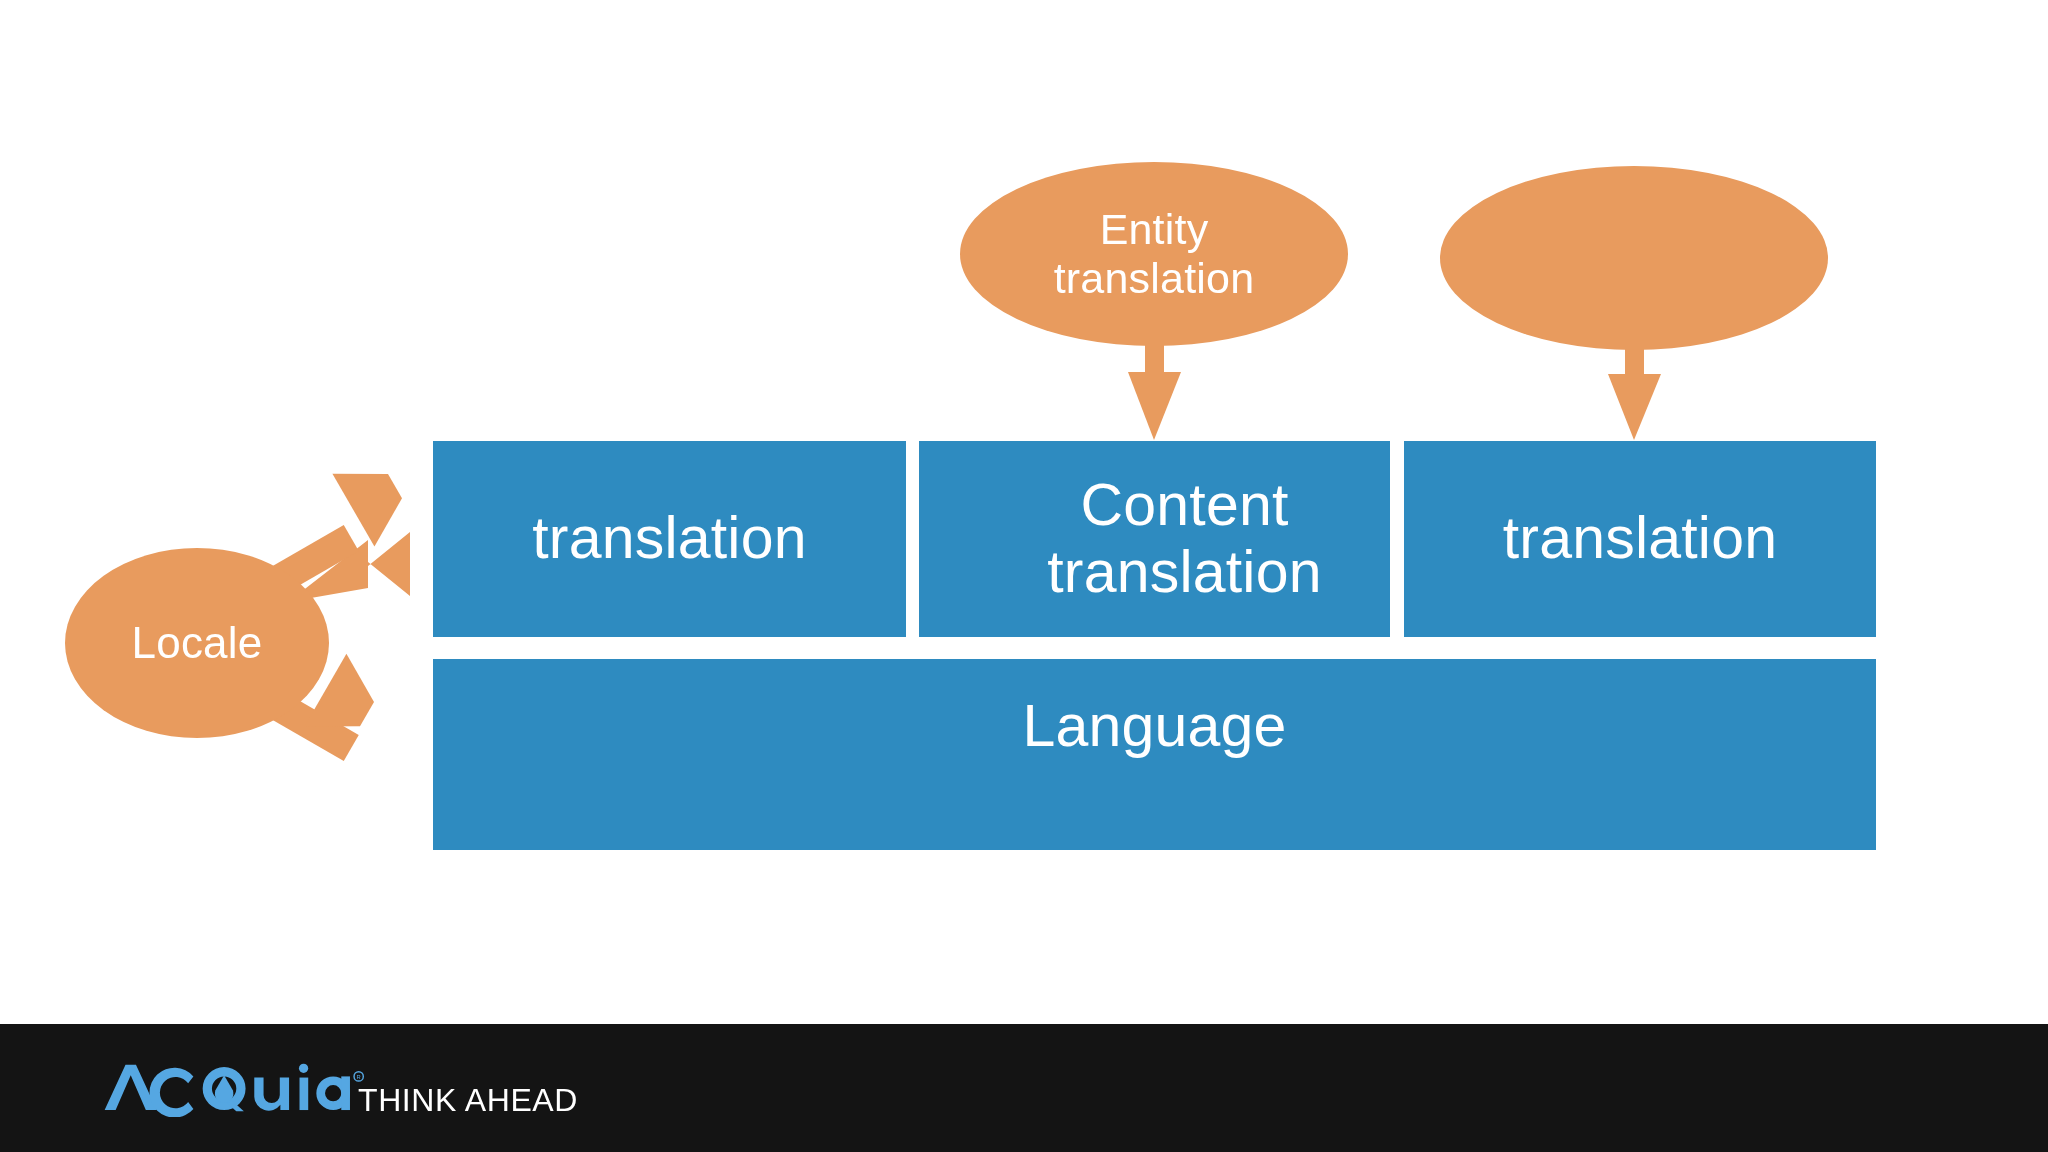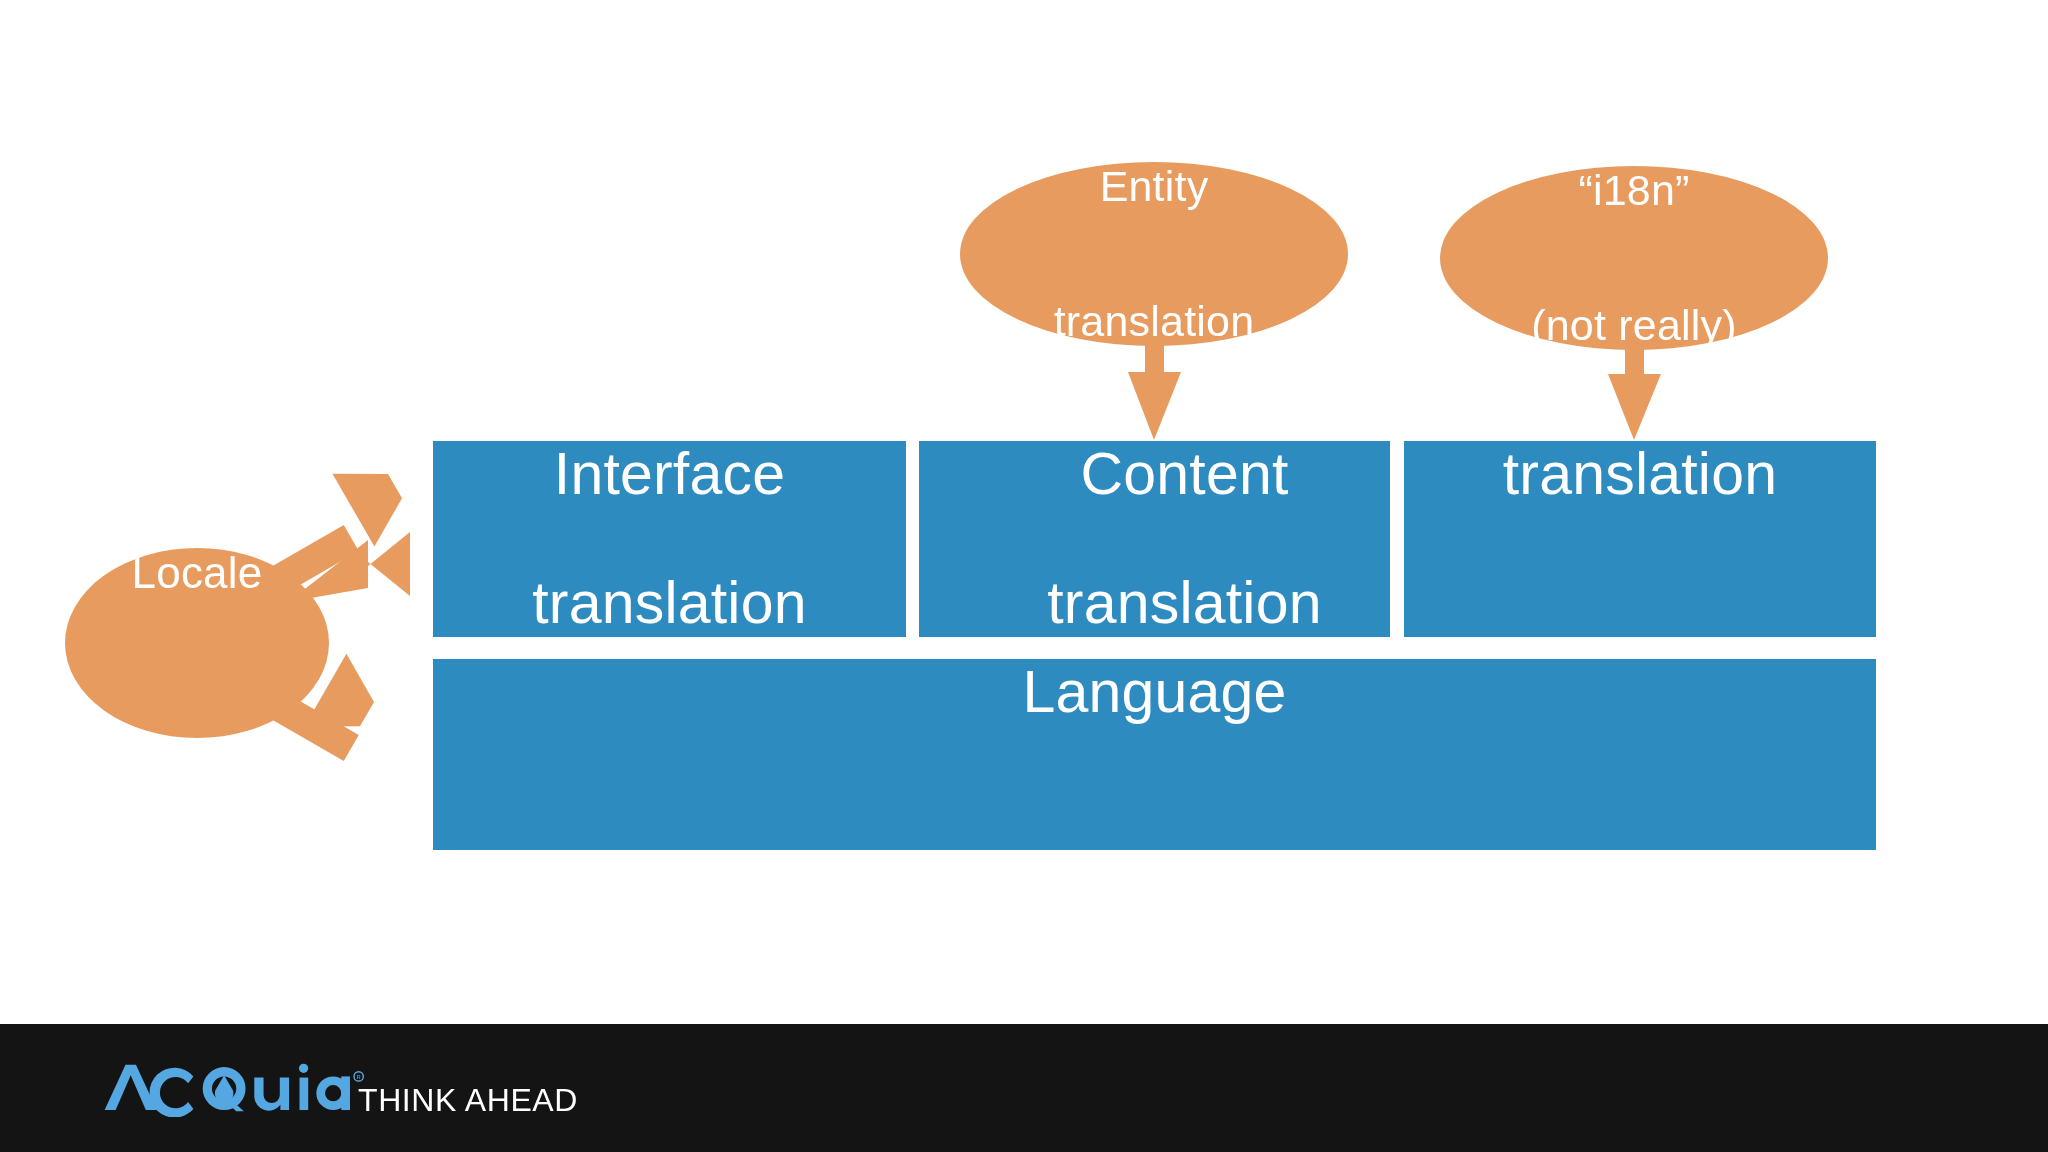--- a/index.html
+++ b/index.html
@@ -24,21 +24,21 @@
     width: 2048px;
     height: 1152px;
   }
 
   
   .shape-label {
     position: absolute;
     display: flex;
     flex-direction: column;
     align-items: center;
-    justify-content: space-between;
+    justify-content: center;
     text-align: center;
     color: #ffffff;
     line-height: 1.14;
     letter-spacing: 0.2px;
     white-space: nowrap;
     pointer-events: none;
   }
   .box-label {
     font-size: 59px;
     font-weight: 400;
@@ -130,31 +130,26 @@
     <rect x="919" y="441" width="471" height="196" fill="#2e8bc0"></rect>
     <rect x="1404" y="441" width="472" height="196" fill="#2e8bc0"></rect>
     <rect x="433" y="659" width="1443" height="191" fill="#2e8bc0"></rect>
   </svg>
 
   <div class="shape-label ellipse-label" style="left:960px; top:162px; width:388px; height:184px;">
     <span>Entity</span>
     <span>translation</span>
   </div>
 
-  <div class="shape-label ellipse-label" style="left:1440px; top:166px; width:388px; height:184px;">
-    <span>“i18n”</span>
-    <span>(not really)</span>
-  </div>
 
   <div class="shape-label locale-label" style="left:65px; top:548px; width:264px; height:190px;">
     <span>Locale</span>
   </div>
 
   <div class="shape-label box-label" style="left:433px; top:441px; width:473px; height:196px;">
-    <span>Interface</span>
     <span>translation</span>
   </div>
 
   <div class="shape-label box-label" style="left:949px; top:441px; width:471px; height:196px;">
     <span>Content</span>
     <span>translation</span>
   </div>
 
   <div class="shape-label box-label" style="left:1404px; top:441px; width:472px; height:196px;">
     <span>translation</span>

